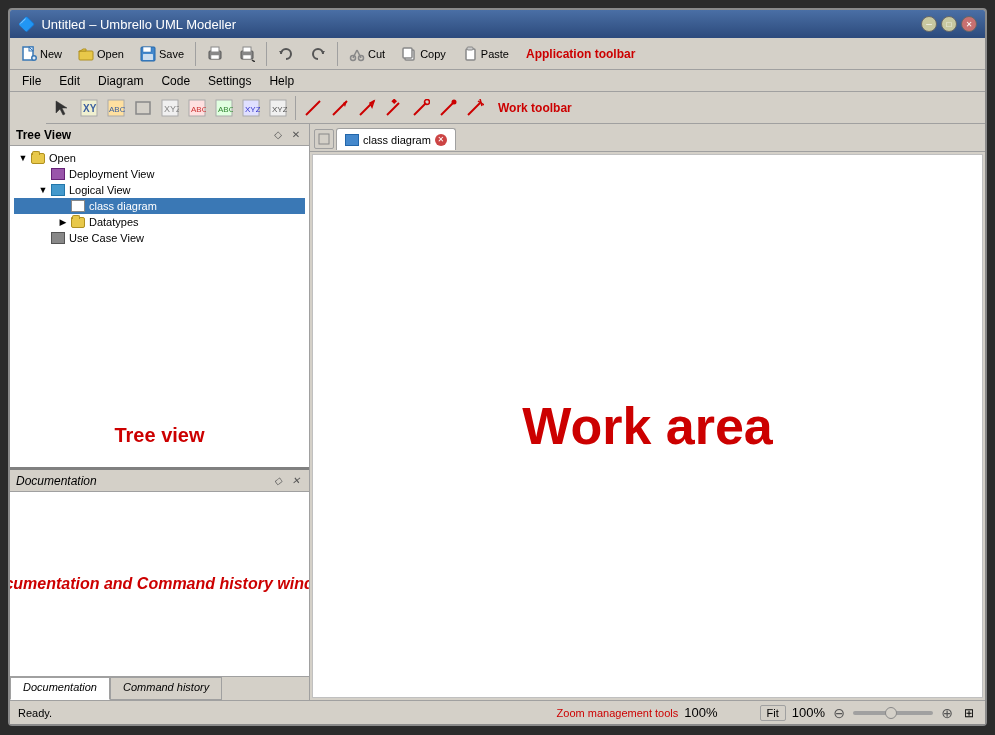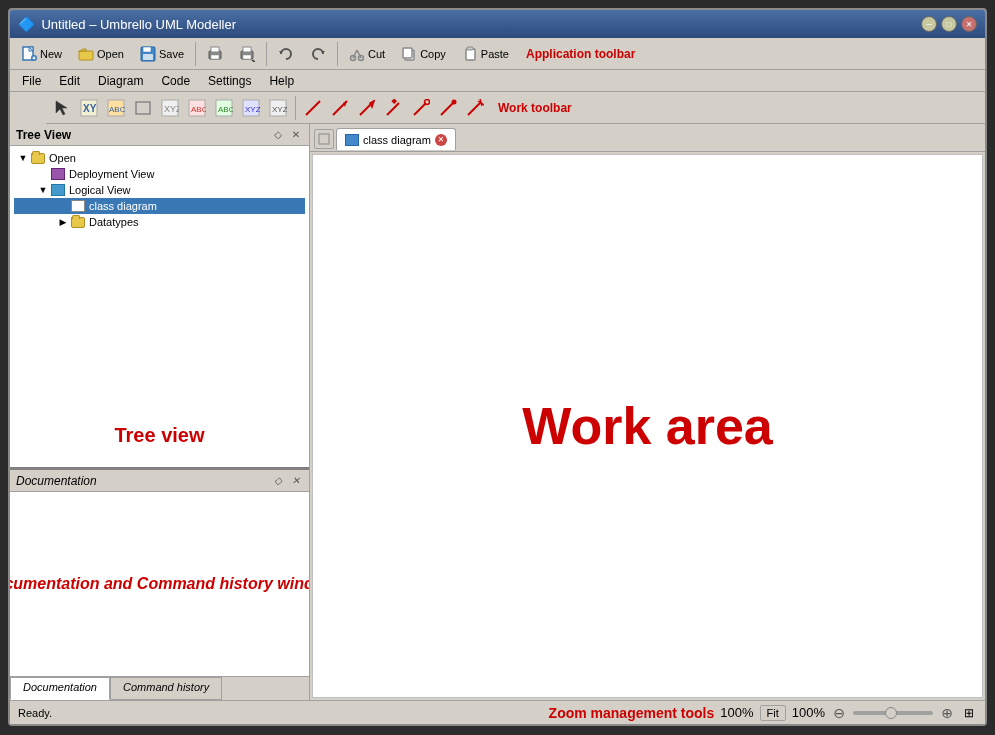--- a/index.html
+++ b/index.html
@@ -436,34 +436,35 @@
     #status-text {
       font-size: 11px;
     }
     #zoom-controls {
       display: flex;
       align-items: center;
       gap: 6px;
     }
     .zoom-label {
       color: #cc0000;
-      font-size: 14px;
-      font-weight: bold;
+      font-size: 11px;
+      font-weight: normal;
       text-align: center;
     }
     .zoom-pct {
       font-size: 13px;
     }
     .zoom-fit-btn {
       padding: 1px 6px;
       background: #d4d0c8;
       border: 1px solid #a0a0a0;
       cursor: pointer;
       font-size: 11px;
       border-radius: 2px;
+      margin-left: 36px;
     }
     .zoom-btn {
       width: 16px;
       height: 16px;
       display: flex;
       align-items: center;
       justify-content: center;
       cursor: pointer;
       font-size: 14px;
       color: #555;
@@ -777,20 +778,27 @@
               </span>
             <span class="tree-label">class diagram</span>
           </div>
           <div class="tree-item" style="padding-left:42px;">
             <span class="tree-expand">▶</span>
             <span class="tree-icon">
                 <div class="folder-icon"></div>
               </span>
             <span class="tree-label">Datatypes</span>
           </div>
+          <div class="tree-item" style="padding-left:22px;">
+            <span class="tree-expand" style="visibility:hidden;">▶</span>
+            <span class="tree-icon">
+                <div class="usecase-icon"></div>
+              </span>
+            <span class="tree-label">Use Case View</span>
+          </div>
 
           <div class="tree-view-label">Tree view</div>
         </div>
       </div>
 
       <div id="doc-panel">
         <div id="doc-header">
           <span>Documentation</span>
           <div style="display:flex;gap:4px;">
             <span class="panel-control-btn">◇</span>

